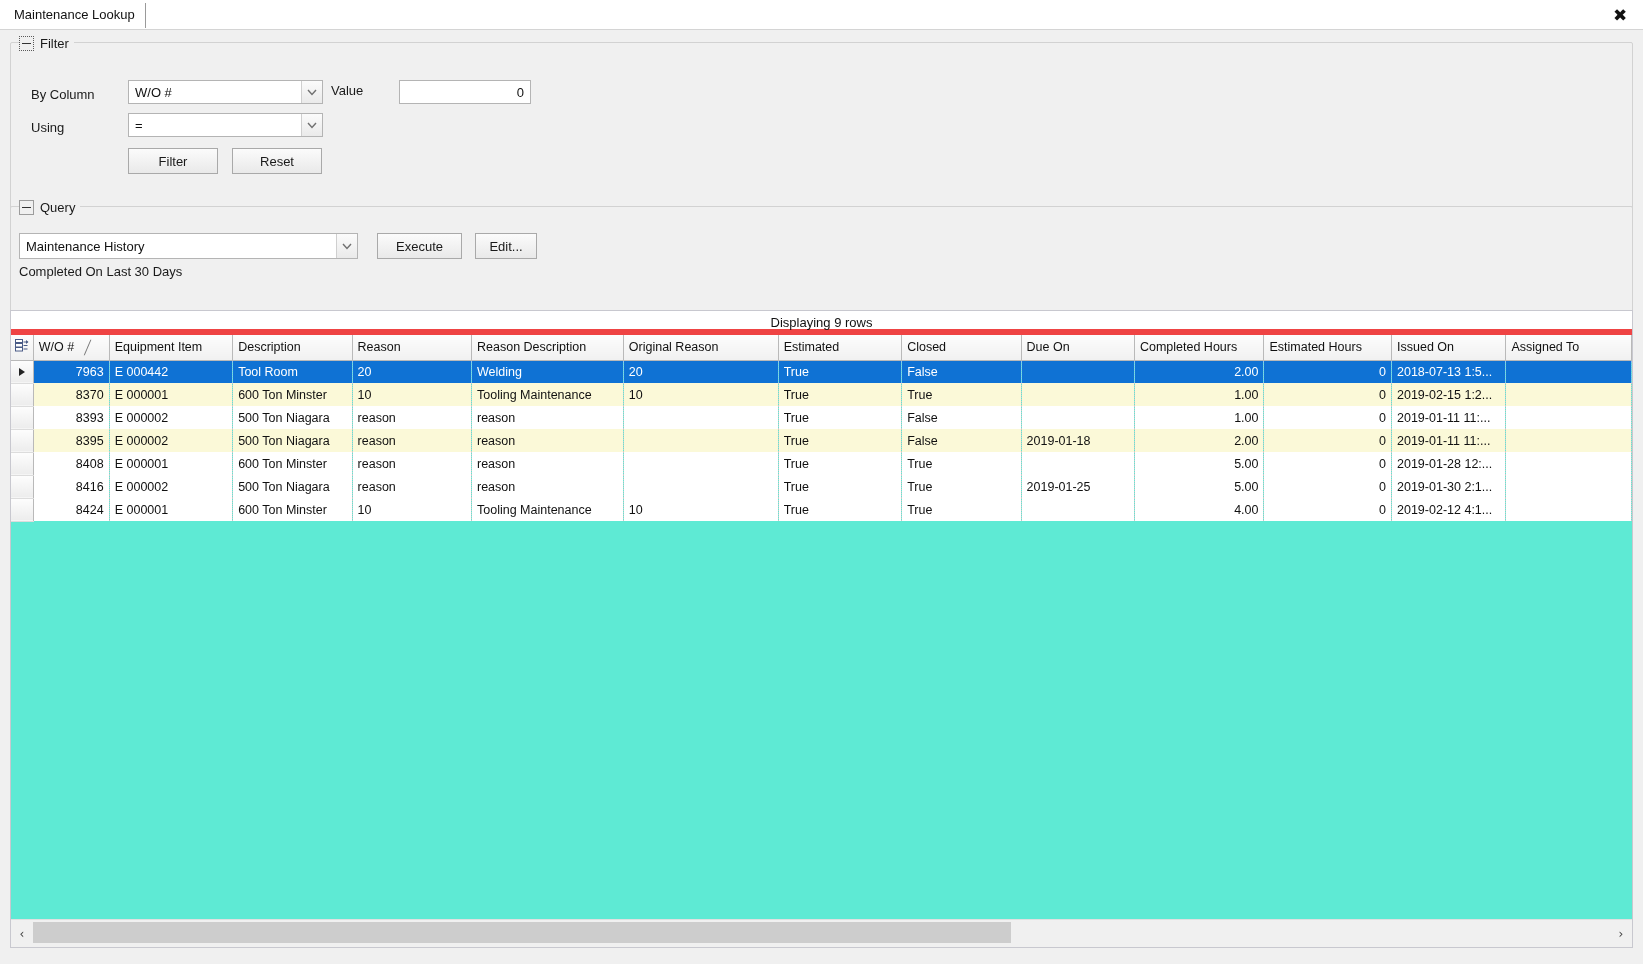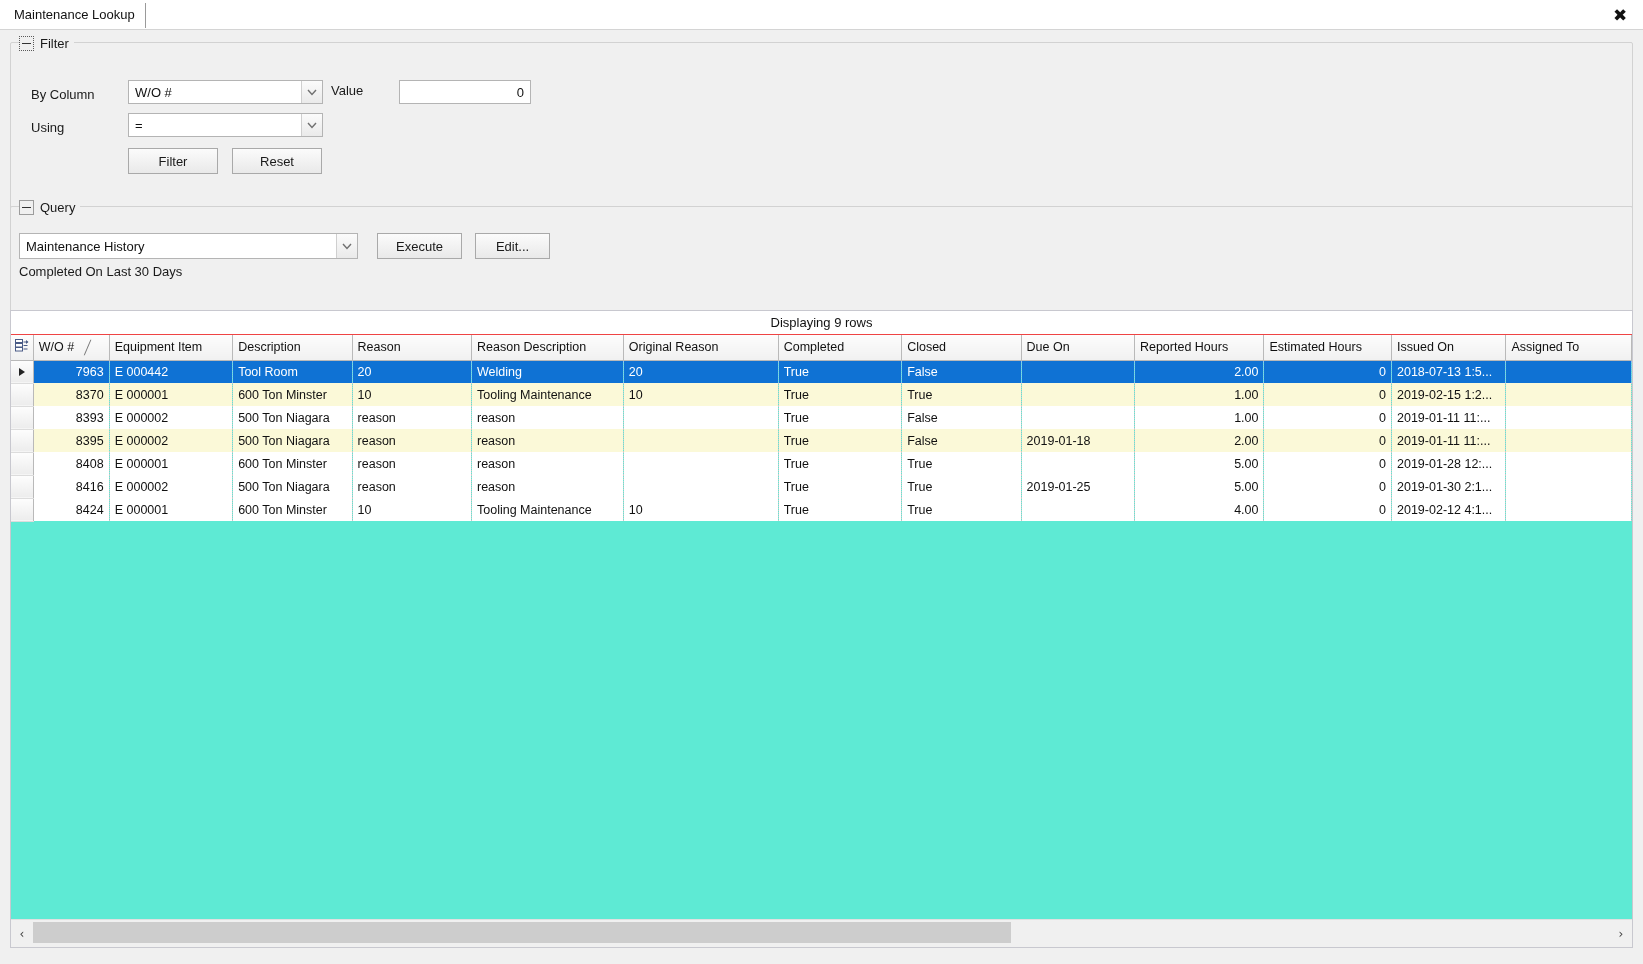--- a/index.html
+++ b/index.html
@@ -179,21 +179,21 @@
   #by-column-combo { left: 117px; top: 37px; width: 195px; }
   #value-label     { left: 320px; top: 40px; }
   #value-input     { left: 388px; top: 37px; width: 132px; }
   #using-label     { left: 20px; top: 77px; }
   #using-combo     { left: 117px; top: 70px; width: 195px; }
   #filter-button   { left: 117px; top: 105px; width: 90px; }
   #reset-button    { left: 221px; top: 105px; width: 90px; }
 
   #query-combo     { left: 8px; top: 26px; width: 339px; height: 26px; }
   #execute-button  { left: 366px; top: 26px; width: 85px; }
-  #edit-button     { left: 464px; top: 26px; width: 75px; }
+  #edit-button     { left: 464px; top: 26px; width: 62px; }
   #query-subtitle  { left: 8px; top: 57px; font-size: 13px; }
 
   
   #grid-panel {
     position: absolute;
     left: 10px; top: 280px;
     width: 1623px; height: 638px;
     background: #ffffff;
     border: 1px solid #c8c8cf;
     box-sizing: border-box;
@@ -202,21 +202,21 @@
   #grid-caption {
     position: absolute;
     left: 0; top: 0;
     width: 100%;
     height: 24px;
     line-height: 24px;
     text-align: center;
     font-size: 13px;
     color: #111;
     background: #ffffff;
-    border-bottom: 1px solid #ef4444;
+    border-bottom: 6px solid #ef4444;
     box-sizing: border-box;
   }
   #grid-scroll {
     position: absolute;
     left: 0; top: 24px;
     right: 0; bottom: 28px;
     overflow: hidden;
     background: #5eead4;
   }
   table.grid {
@@ -433,24 +433,24 @@
                 </span>
               </th>
               <th>
                 <span>W/O #</span><span class="sort-asc">╱</span>
               </th>
               <th>Equipment Item</th>
               <th>Description</th>
               <th>Reason</th>
               <th>Reason Description</th>
               <th>Original Reason</th>
-              <th>Completed</th>
+              <th>Estimated</th>
               <th>Closed</th>
               <th>Due On</th>
-              <th>Reported Hours</th>
+              <th>Completed Hours</th>
               <th>Estimated Hours</th>
               <th>Issued On</th>
               <th>Assigned To</th>
             </tr>
           </thead>
           <tbody id="grid-body">
               <tr class="row-sel">
                 <td class="rowhdr"><span class="cur-arrow"></span></td>
                 <td class="num">7963</td>
                 <td>E 000442</td>

